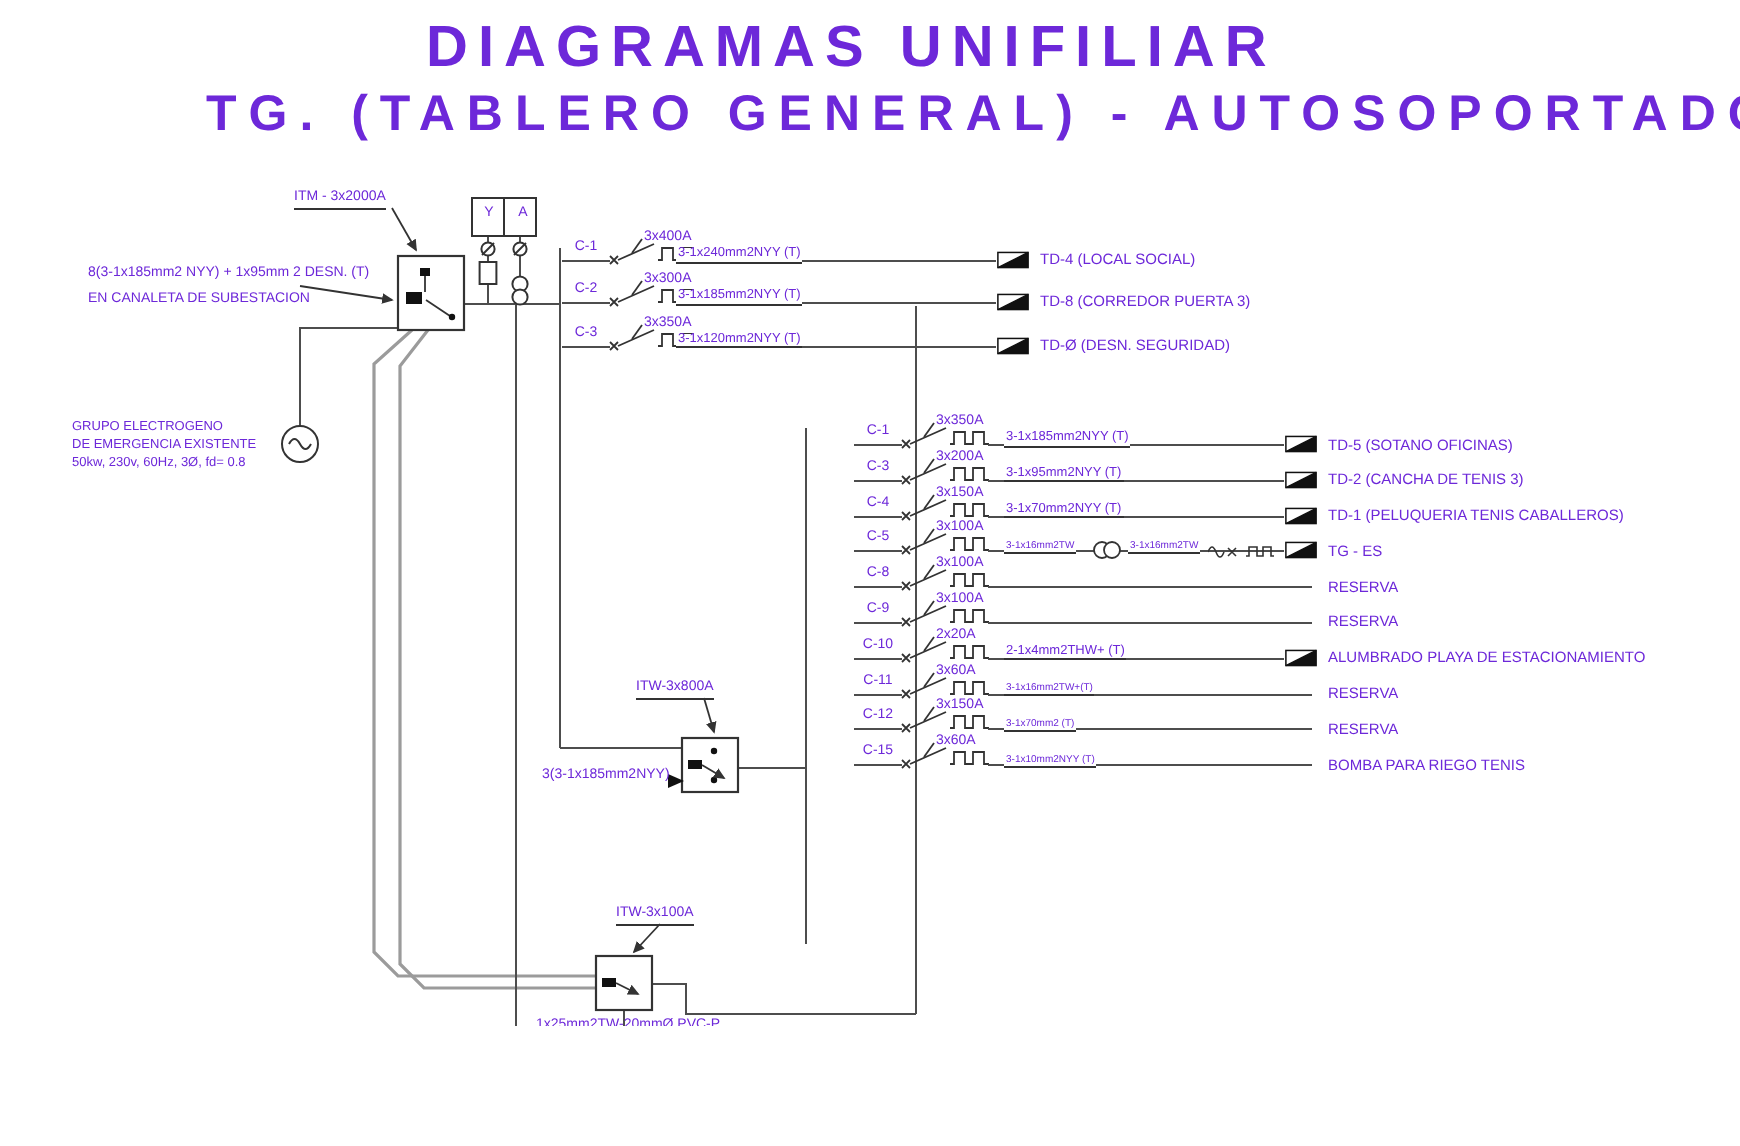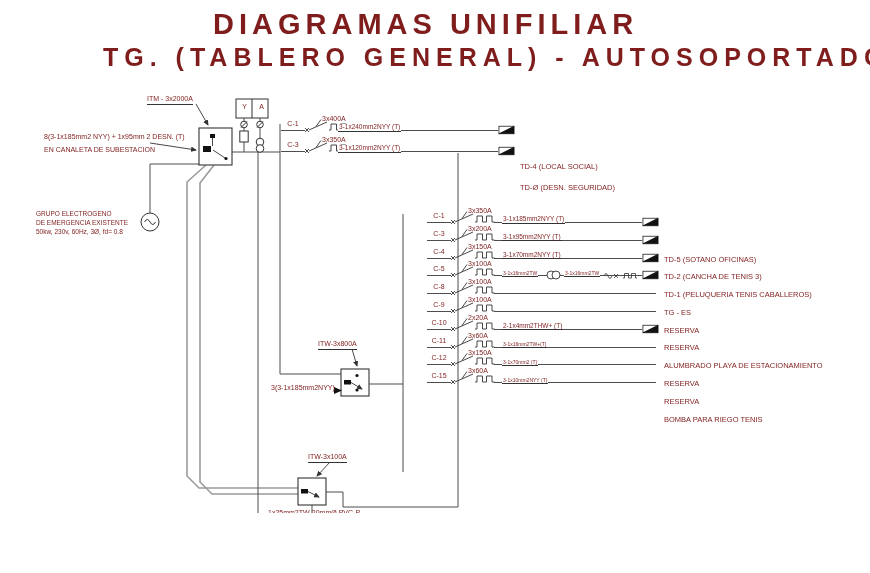--- a/index.html
+++ b/index.html
@@ -1,17 +1,17 @@
 <!DOCTYPE html>
 <html><head>
 <meta charset="utf-8">
 <style>
   html,body{margin:0;padding:0;background:#fff;}
   #canvas{position:relative;width:870px;height:513px;background:#fff;overflow:hidden;
-          font-family:"Liberation Sans","DejaVu Sans",sans-serif;color:#7f1d1d;}
+          font-family:"Liberation Sans","DejaVu Sans",sans-serif;color:#6d28d9;}
   .t1{position:absolute;left:213px;top:8px;font-size:29px;font-weight:bold;letter-spacing:5px;white-space:nowrap;}
   .t2{position:absolute;left:103px;top:43px;font-size:25px;font-weight:bold;letter-spacing:6px;white-space:nowrap;}
   .lbl{position:absolute;font-size:7px;line-height:8px;white-space:nowrap;}
   .ul{border-bottom:1px solid #333;padding-bottom:1px;}
   .s65{font-size:6.5px;line-height:9px;}
   svg.overlay{position:absolute;left:0;top:0;}
   
   .rows{position:absolute;left:424px;top:210px;width:470px;}
   .row{position:relative;height:17.8px;}
   .trows{position:absolute;left:278px;top:115px;width:592px;}
@@ -28,21 +28,21 @@
   .w-flag{width:148px;}
   .w-plain{width:162px;}
   .trow .w-flag{width:150px;}
   .cable{position:absolute;left:78px;top:6px;font-size:6.5px;line-height:6.5px;border-bottom:1px solid #333;
          white-space:nowrap;background:#fff;padding:0 1px;}
   .cable.sm{font-size:5px;line-height:5px;top:7.5px;}
   .trow .cable{left:60px;top:9px;}
   .c5b{left:140px !important;}
   .flag{position:absolute;left:218px;top:7px;width:17px;height:10px;}
   .trow .flag{left:220px;top:10px;}
-  .dest{position:absolute;left:240px;top:8.5px;font-size:7.5px;line-height:8px;white-space:nowrap;margin-top:37px;}
+  .dest{position:absolute;left:240px;top:8.5px;font-size:7.5px;line-height:8px;white-space:nowrap;}
   .trow .dest{left:242px;top:11px;}
   .xf{position:absolute;left:121px;top:7px;width:17px;height:10px;}
   .sw2{position:absolute;left:180px;top:7px;width:36px;height:10px;}
 </style>
 </head>
 <body>
 
 <div id="canvas">
 
   <svg class="overlay" width="870" height="573">
@@ -188,20 +188,33 @@
           <use href="#sym-breaker"></use>
         </svg>
       <div class="wire w-flag"></div>
       <span class="cable">3-1x240mm2NYY (T)</span>
       <svg class="flag" viewBox="0 0 18 10">
           <use href="#sym-flag"></use>
         </svg>
       <span class="dest">TD-4 (LOCAL SOCIAL)</span>
     </div>
     <div class="trow">
+      <span class="cid">C-2</span>
+      <span class="rating">3x300A</span>
+      <svg class="sw" viewBox="0 0 54 14">
+          <use href="#sym-breaker"></use>
+        </svg>
+      <div class="wire w-flag"></div>
+      <span class="cable">3-1x185mm2NYY (T)</span>
+      <svg class="flag" viewBox="0 0 18 10">
+          <use href="#sym-flag"></use>
+        </svg>
+      <span class="dest">TD-8 (CORREDOR PUERTA 3)</span>
+    </div>
+    <div class="trow">
       <span class="cid">C-3</span>
       <span class="rating">3x350A</span>
       <svg class="sw" viewBox="0 0 54 14">
           <use href="#sym-breaker"></use>
         </svg>
       <div class="wire w-flag"></div>
       <span class="cable">3-1x120mm2NYY (T)</span>
       <svg class="flag" viewBox="0 0 18 10">
           <use href="#sym-flag"></use>
         </svg>

